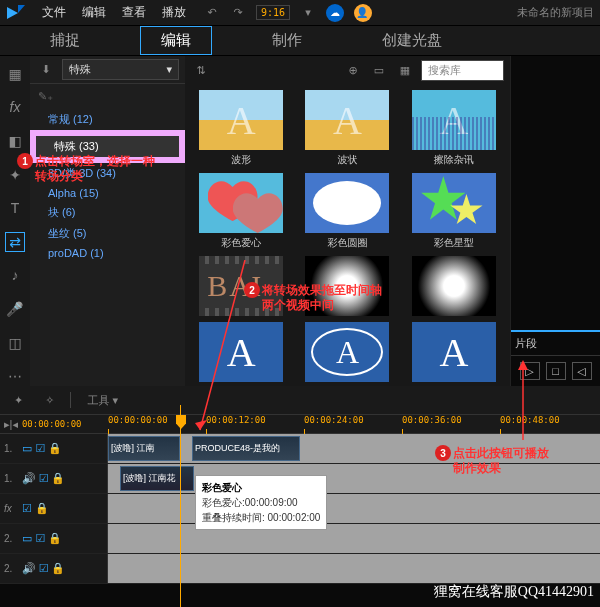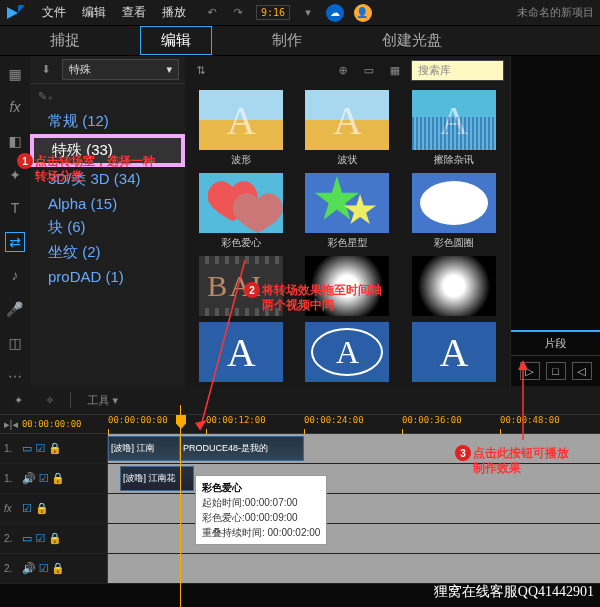--- a/index.html
+++ b/index.html
@@ -18,35 +18,35 @@
 .main{display:flex;height:330px;background:#111}
 .left-rail{width:30px;background:#1a1a1a;display:flex;flex-direction:column;align-items:center;padding-top:8px;gap:14px}
 .rail-icon{width:20px;height:20px;color:#888;display:flex;align-items:center;justify-content:center;cursor:pointer;font-size:14px}
 .rail-icon.active{color:#3af;border:1px solid #3af}
 .sidebar{width:155px;background:#1e1e1e;display:flex;flex-direction:column}
 .sb-top{height:28px;display:flex;align-items:center;padding:0 6px;gap:6px;border-bottom:1px solid #333}
 .dd{background:#2a2a2a;border:1px solid #444;padding:2px 6px;font-size:11px;color:#ddd;flex:1;display:flex;align-items:center;justify-content:space-between}
 .sb-header{padding:6px 8px;display:flex;align-items:center;gap:6px}
 .pencil{color:#666}
 .tree{flex:1;overflow:hidden;position:relative}
-.tree-item{padding:3px 8px 3px 18px;font-size:15px;color:#6af;cursor:pointer}
-.tree-item.selected{background:#333;border:4px solid #f0abfc;color:#fff}
+.tree-item{padding:3px 8px 3px 18px;font-size:11px;color:#6af;cursor:pointer}
+.tree-item.selected{background:#333;border:6px solid #f0abfc;color:#fff}
 .browser{flex:1;background:#181818;display:flex;flex-direction:column}
 .br-toolbar{height:28px;display:flex;align-items:center;padding:0 6px;gap:6px}
 .br-toolbar .spacer{flex:1}
 .br-icon{width:20px;height:20px;color:#888;display:flex;align-items:center;justify-content:center}
-.search{background:#fef9c3;border:1px solid #444;padding:2px 6px;font-size:11px;color:#888;width:93px}
+.search{background:#ffffff;border:1px solid #444;padding:2px 6px;font-size:11px;color:#888;width:83px}
 .thumbs{flex:1;display:grid;grid-template-columns:repeat(3,1fr);gap:6px;padding:6px;overflow:hidden;position:relative}
 .thumb{display:flex;flex-direction:column;align-items:center;gap:3px}
 .thumb-img{width:84px;height:60px;background:#333;position:relative;overflow:hidden}
 .thumb-label{font-size:10px;color:#ccc}
 .right-panel{width:90px;background:#0a0a0a;border-left:1px solid #222;display:flex;flex-direction:column}
 .rp-top{flex:1}
 .rp-sep{border-top:2px solid #3af;margin:0}
-.rp-tab{padding:4px;text-align:center;font-size:11px;border-bottom:1px solid #333;color:#ccc}
+.rp-tab{padding:4px;font-size:11px;border-bottom:1px solid #333;color:#ccc}
 .rp-controls{display:flex;padding:6px;gap:6px;align-items:center;justify-content:center}
 .rp-btn{width:20px;height:18px;border:1px solid #555;display:flex;align-items:center;justify-content:center;color:#ccc;cursor:pointer}
 .tool-row{height:28px;background:#1a1a1a;display:flex;align-items:center;padding:0 8px;gap:10px}
 .tool-btn{color:#888;padding:2px 6px;font-size:11px}
 .ruler{height:20px;background:#1a1a1a;display:flex;align-items:center;position:relative;border-top:1px solid #333;border-bottom:1px solid #333}
 .ruler-track-head{width:108px;height:100%;display:flex;align-items:center;padding:0 4px;gap:4px}
 .ruler-marks{flex:1;position:relative;height:100%}
 .ruler-mark{position:absolute;top:0;font-size:9px;color:#fa0;font-family:monospace}
 .ruler-mark::before{content:"";position:absolute;left:0;top:14px;width:1px;height:5px;background:#fa0}
 .playhead{position:absolute;top:0;width:10px;height:14px;background:#fa0;clip-path:polygon(0 0,100% 0,100% 60%,50% 100%,0 60%)}
@@ -152,21 +152,21 @@
     </div>
     <div class="sb-header">
       <span class="pencil">✎₊</span>
     </div>
     <div class="tree">
       <div class="tree-item">常规 (12)</div>
       <div class="tree-item selected">特殊 (33)</div>
       <div class="tree-item">3D/类 3D (34)</div>
       <div class="tree-item">Alpha  (15)</div>
       <div class="tree-item">块  (6)</div>
-      <div class="tree-item">坐纹  (2)</div>
+      <div class="tree-item">坐纹  (5)</div>
       <div class="tree-item">proDAD (1)</div>
     </div>
   </div>
 
   <div class="browser">
     <div class="br-toolbar">
       <div class="br-icon">⇅</div>
       <div class="spacer"></div>
       <div class="br-icon">⊕</div>
       <div class="br-icon">▭</div>
@@ -193,31 +193,31 @@
           <span class="thumb-label">擦除杂讯</span>
         </div>
       <div class="thumb">
           <div class="thumb-img heart-bg">
             <div class="heart"></div>
             <div class="heart h2"></div>
           </div>
           <span class="thumb-label">彩色爱心</span>
         </div>
       <div class="thumb">
+          <div class="thumb-img circle-bg">
+            <div class="big-circle"></div>
+          </div>
+          <span class="thumb-label">彩色圆圈</span>
+        </div>
+      <div class="thumb">
           <div class="thumb-img star-bg">
             <div class="star-shape"></div>
             <div class="star-shape s2"></div>
           </div>
           <span class="thumb-label">彩色星型</span>
-        </div>
-      <div class="thumb">
-          <div class="thumb-img circle-bg">
-            <div class="big-circle"></div>
-          </div>
-          <span class="thumb-label">彩色圆圈</span>
         </div>
       <div class="thumb">
           <div class="thumb-img film">
             <span class="ltr" style="left:8px">B</span>
             <span class="ltr" style="left:30px">A</span>
             <span class="ltr" style="left:52px">I</span>
           </div>
         </div>
       <div class="thumb">
           <div class="thumb-img glow"></div>
@@ -284,21 +284,21 @@
       <span class="track-icons">
           <span>▭</span>
           <span>☑</span>
           <span>🔒</span>
         </span>
     </div>
     <div class="track-body">
       <div class="clip video" style="left:0;width:72px">
           <span class="clip-label">[波噜]  江南</span>
         </div>
-      <div class="clip video" style="left:72px;width:124px">
+      <div class="clip video" style="left:84px;width:108px">
           <span class="clip-label">PRODUCE48-是我的</span>
         </div>
     </div>
   </div>
   <div class="track">
     <div class="track-head">
       <span class="track-num">1.</span>
       <span class="track-icons">
           <span>🔊</span>
           <span>☑</span>
@@ -342,34 +342,33 @@
         </span>
     </div>
     <div class="track-body"></div>
   </div>
 </div>
 
 <div class="playhead-line" style="left:180px"></div>
 
 <div class="tooltip" style="left:195px;top:475px">
   <div class="tooltip-title">彩色爱心</div>
-  <div>起始时间:00:00:07:00</div>
   <div>彩色爱心:00:00:09:00</div>
   <div>重叠持续时间:  00:00:02:00</div>
 </div>
 
 <div class="annotation" style="left:17px;top:153px">
   <span class="anno-badge">1</span><span>点击转场室，选择一种</span><br>
   <span style="margin-left:18px">转场分类</span>
 </div>
 <div class="annotation" style="left:244px;top:282px">
   <span class="anno-badge">2</span><span>将转场效果拖至时间轴</span><br>
   <span style="margin-left:18px">两个视频中间</span>
 </div>
-<div class="annotation" style="left:455px;top:445px">
+<div class="annotation" style="left:435px;top:445px">
   <span class="anno-badge">3</span><span>点击此按钮可播放</span><br>
   <span style="margin-left:18px">制作效果</span>
 </div>
 
 <svg class="arrow" style="left:195px;top:260px" width="60" height="180">
     <line x1="50" y1="0" x2="5" y2="170" stroke="#f33" stroke-width="1.5"></line>
     <polygon points="5,170 12,160 0,163" fill="#f33"></polygon>
   </svg>
 <svg class="arrow" style="left:517px;top:360px" width="20" height="85">
     <line x1="6" y1="80" x2="6" y2="5" stroke="#f33" stroke-width="1.5"></line>

